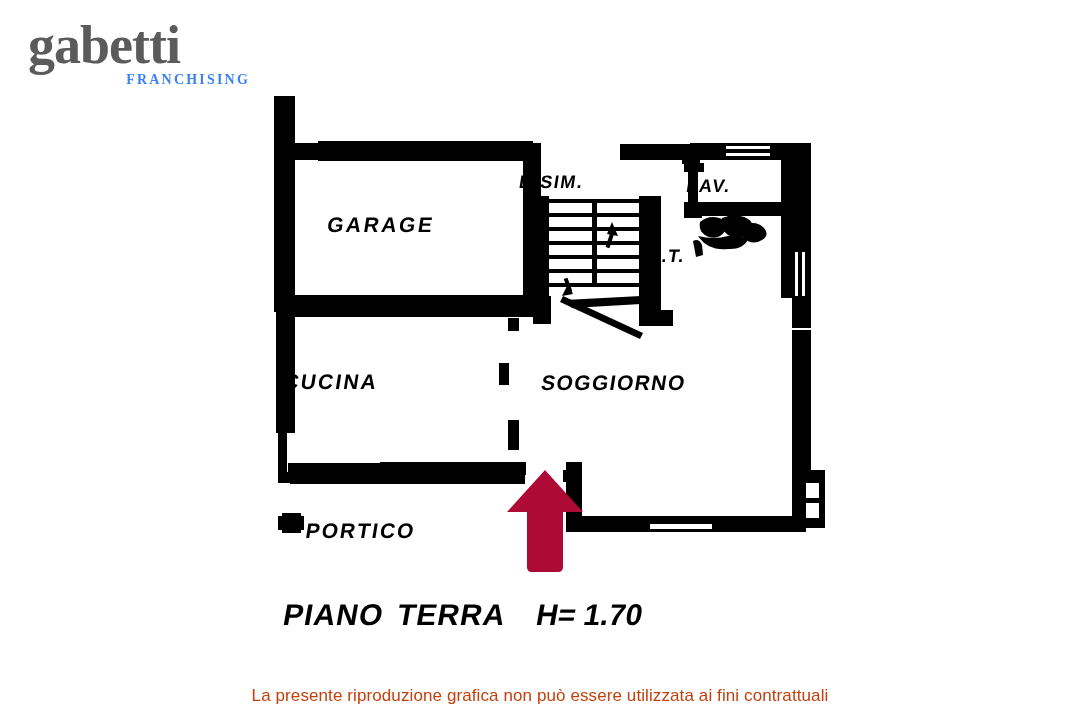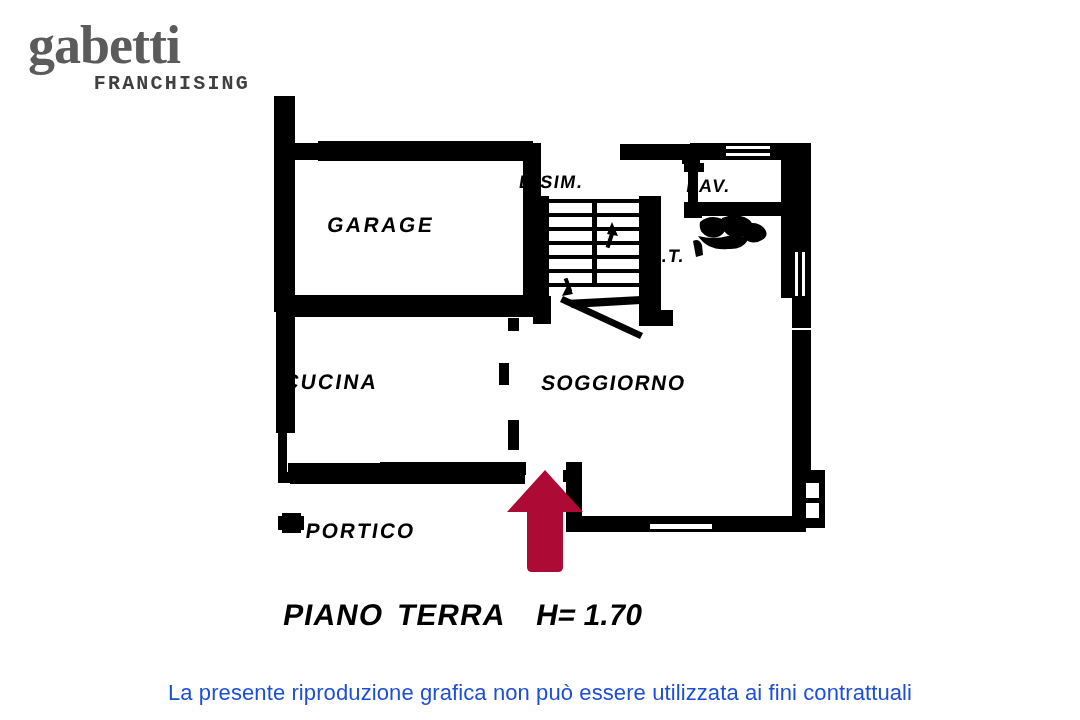--- a/index.html
+++ b/index.html
@@ -26,25 +26,25 @@
   #logo-wordmark {
     font-family: "Liberation Serif", serif;
     font-weight: bold;
     font-size: 54px;
     line-height: 62px;
     letter-spacing: -1px;
     color: #5b5b5b;
     display: block;
   }
   #logo-subtitle {
-    font-family: Liberation Mono, monospace;
+    font-family: Liberation Serif, serif;
     font-weight: bold;
-    font-size: 20px;
+    font-size: 14px;
     letter-spacing: 2.2px;
-    color: #404040;
+    color: #3b82f6;
     display: block;
     text-align: right;
     width: 222px;
     margin-top: -4px;
   }
 
   
   #floorplan {
     position: absolute;
     left: 0;
@@ -54,22 +54,22 @@
   }
 
   
   #caption {
     position: absolute;
     left: 0;
     bottom: 14px;
     width: 1080px;
     text-align: center;
     font-family: "Liberation Sans", sans-serif;
-    font-size: 22px;
-    color: #1d4ed8;
+    font-size: 17px;
+    color: #c2410c;
     letter-spacing: 0.1px;
   }
 
   .hand {
     font-family: "Liberation Sans", sans-serif;
     font-weight: bold;
     fill: #000000;
   }
 </style>
 </head>

